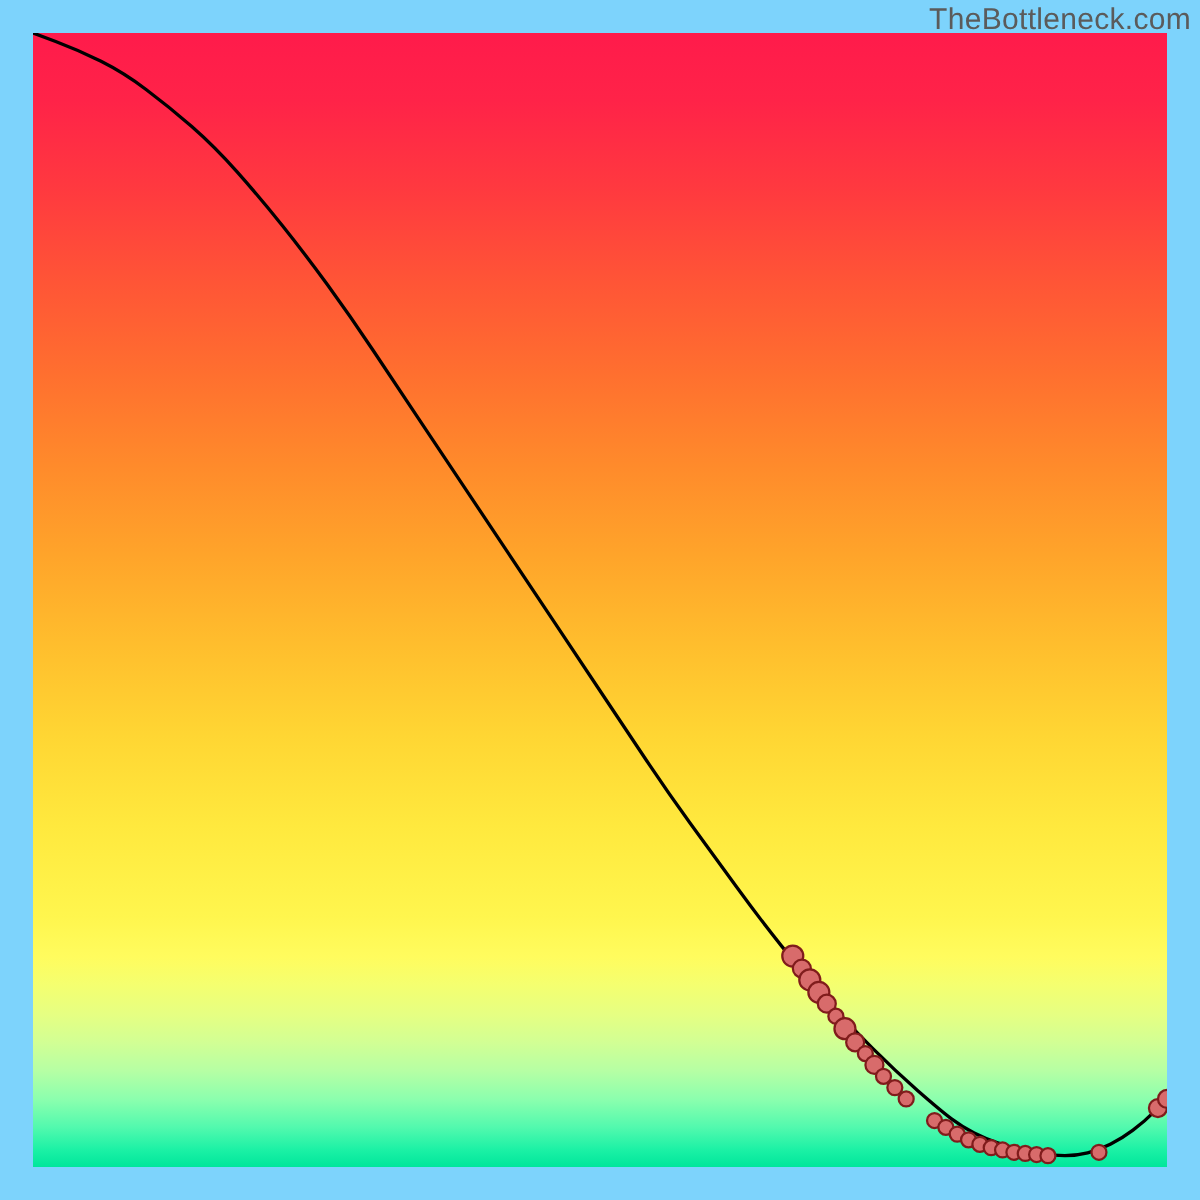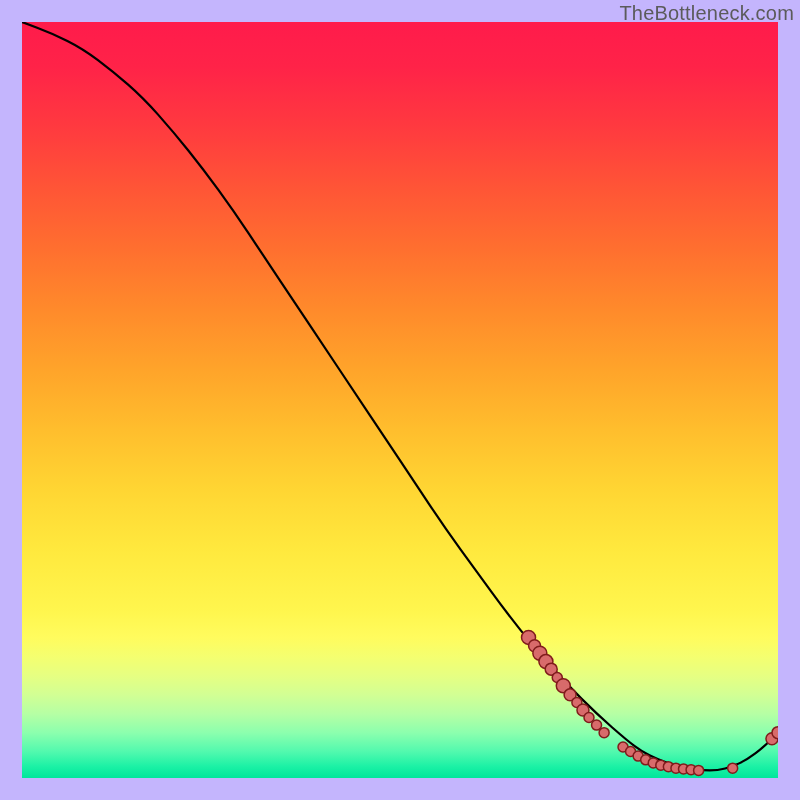--- a/index.html
+++ b/index.html
@@ -1,21 +1,21 @@
 <!DOCTYPE html>
 <html><head>
 <meta charset="utf-8">
 <style>
   * { margin: 0; padding: 0; box-sizing: border-box; }
   html, body { width: 800px; height: 800px; overflow: hidden; background: #000; }
   .stage {
     position: relative;
     width: 800px;
     height: 800px;
-    background: #c4b5fd;
+    background: #7dd3fc;
   }
   .plot-area {
     position: absolute;
     left: 22px;
     top: 22px;
     width: 756px;
     height: 756px;
     overflow: hidden;
   }
   .gradient-bg {

